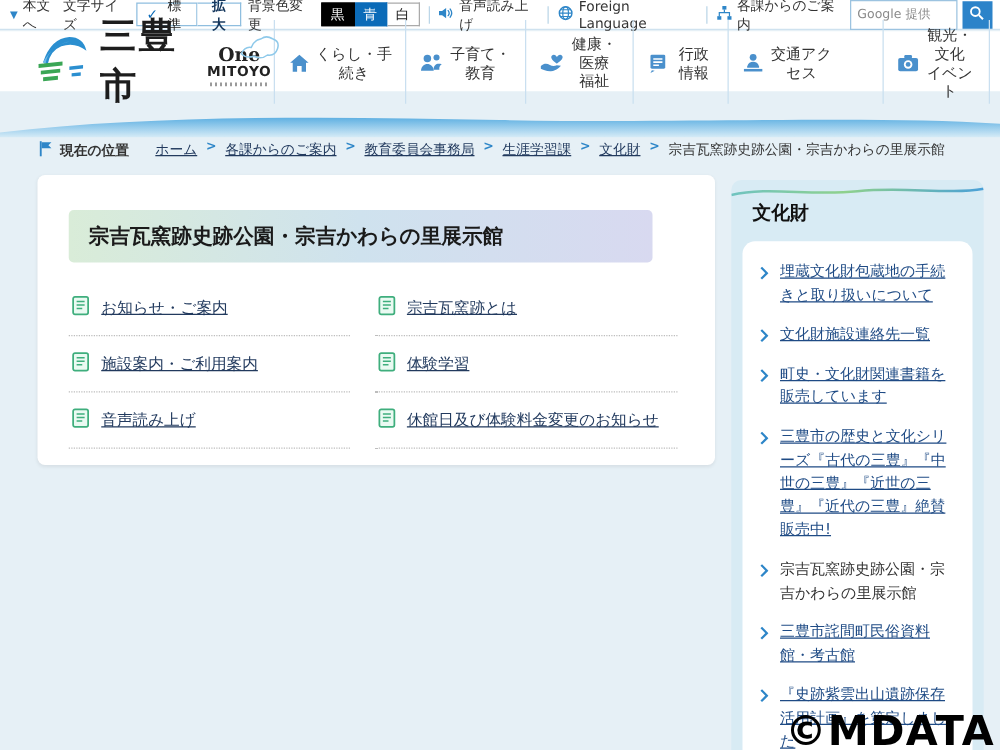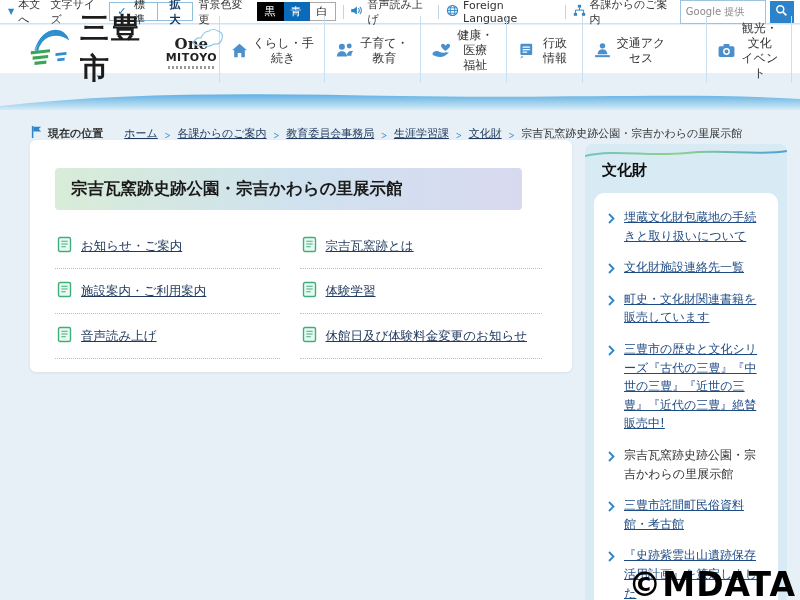--- a/index.html
+++ b/index.html
@@ -48,22 +48,22 @@
   .nav-item { display: flex; flex-direction: row; align-items: center; justify-content: flex-start;
               gap: 3px; padding: 5px 10px 2px 10px; font-size: 12px; color: #333; text-align: center;
               cursor: pointer; white-space: pre-line; line-height: 1.25; border-left: 1px solid #c9dff0; }
   .nav-item:last-child { border-right: 1px solid #c9dff0; margin-left: 28px; }
   .nav-icon { height: 20px; display: flex; align-items: center; }
 
   
   .wave { position: absolute; top: 88px; left: 0; width: 800px; height: 22px; }
 
   
-  .breadcrumb { position: absolute; top: 125px; left: 30px; right: 6px; display: flex;
-                align-items: flex-end; gap: 7px; font-size: 11px; color: #333; white-space: nowrap; font-family: Liberation Serif, serif; }
+  .breadcrumb { position: absolute; top: 112px; left: 30px; right: 6px; display: flex;
+                align-items: flex-start; gap: 7px; font-size: 11px; color: #333; white-space: nowrap; }
   .bc-label { font-weight: bold; display: flex; gap: 5px; align-items: center; margin-right: 14px; }
   .bc-link { color: #223a5e; text-decoration: underline; cursor: pointer; }
   .bc-sep { color: #2e86c8; font-weight: bold; font-size: 10px; }
   .bc-current { color: #333; }
 
   
   .card { position: absolute; left: 30px; top: 140px; width: 542px; height: 232px; background: #fff;
           border-radius: 6px; box-shadow: 0 1px 3px rgba(0,0,0,0.07); }
   .page-title { margin: 28px 50px 0 25px; height: 42px; display: flex; align-items: center;
                 padding-left: 16px; font-size: 16.5px; font-weight: bold; color: #1a1a1a;

